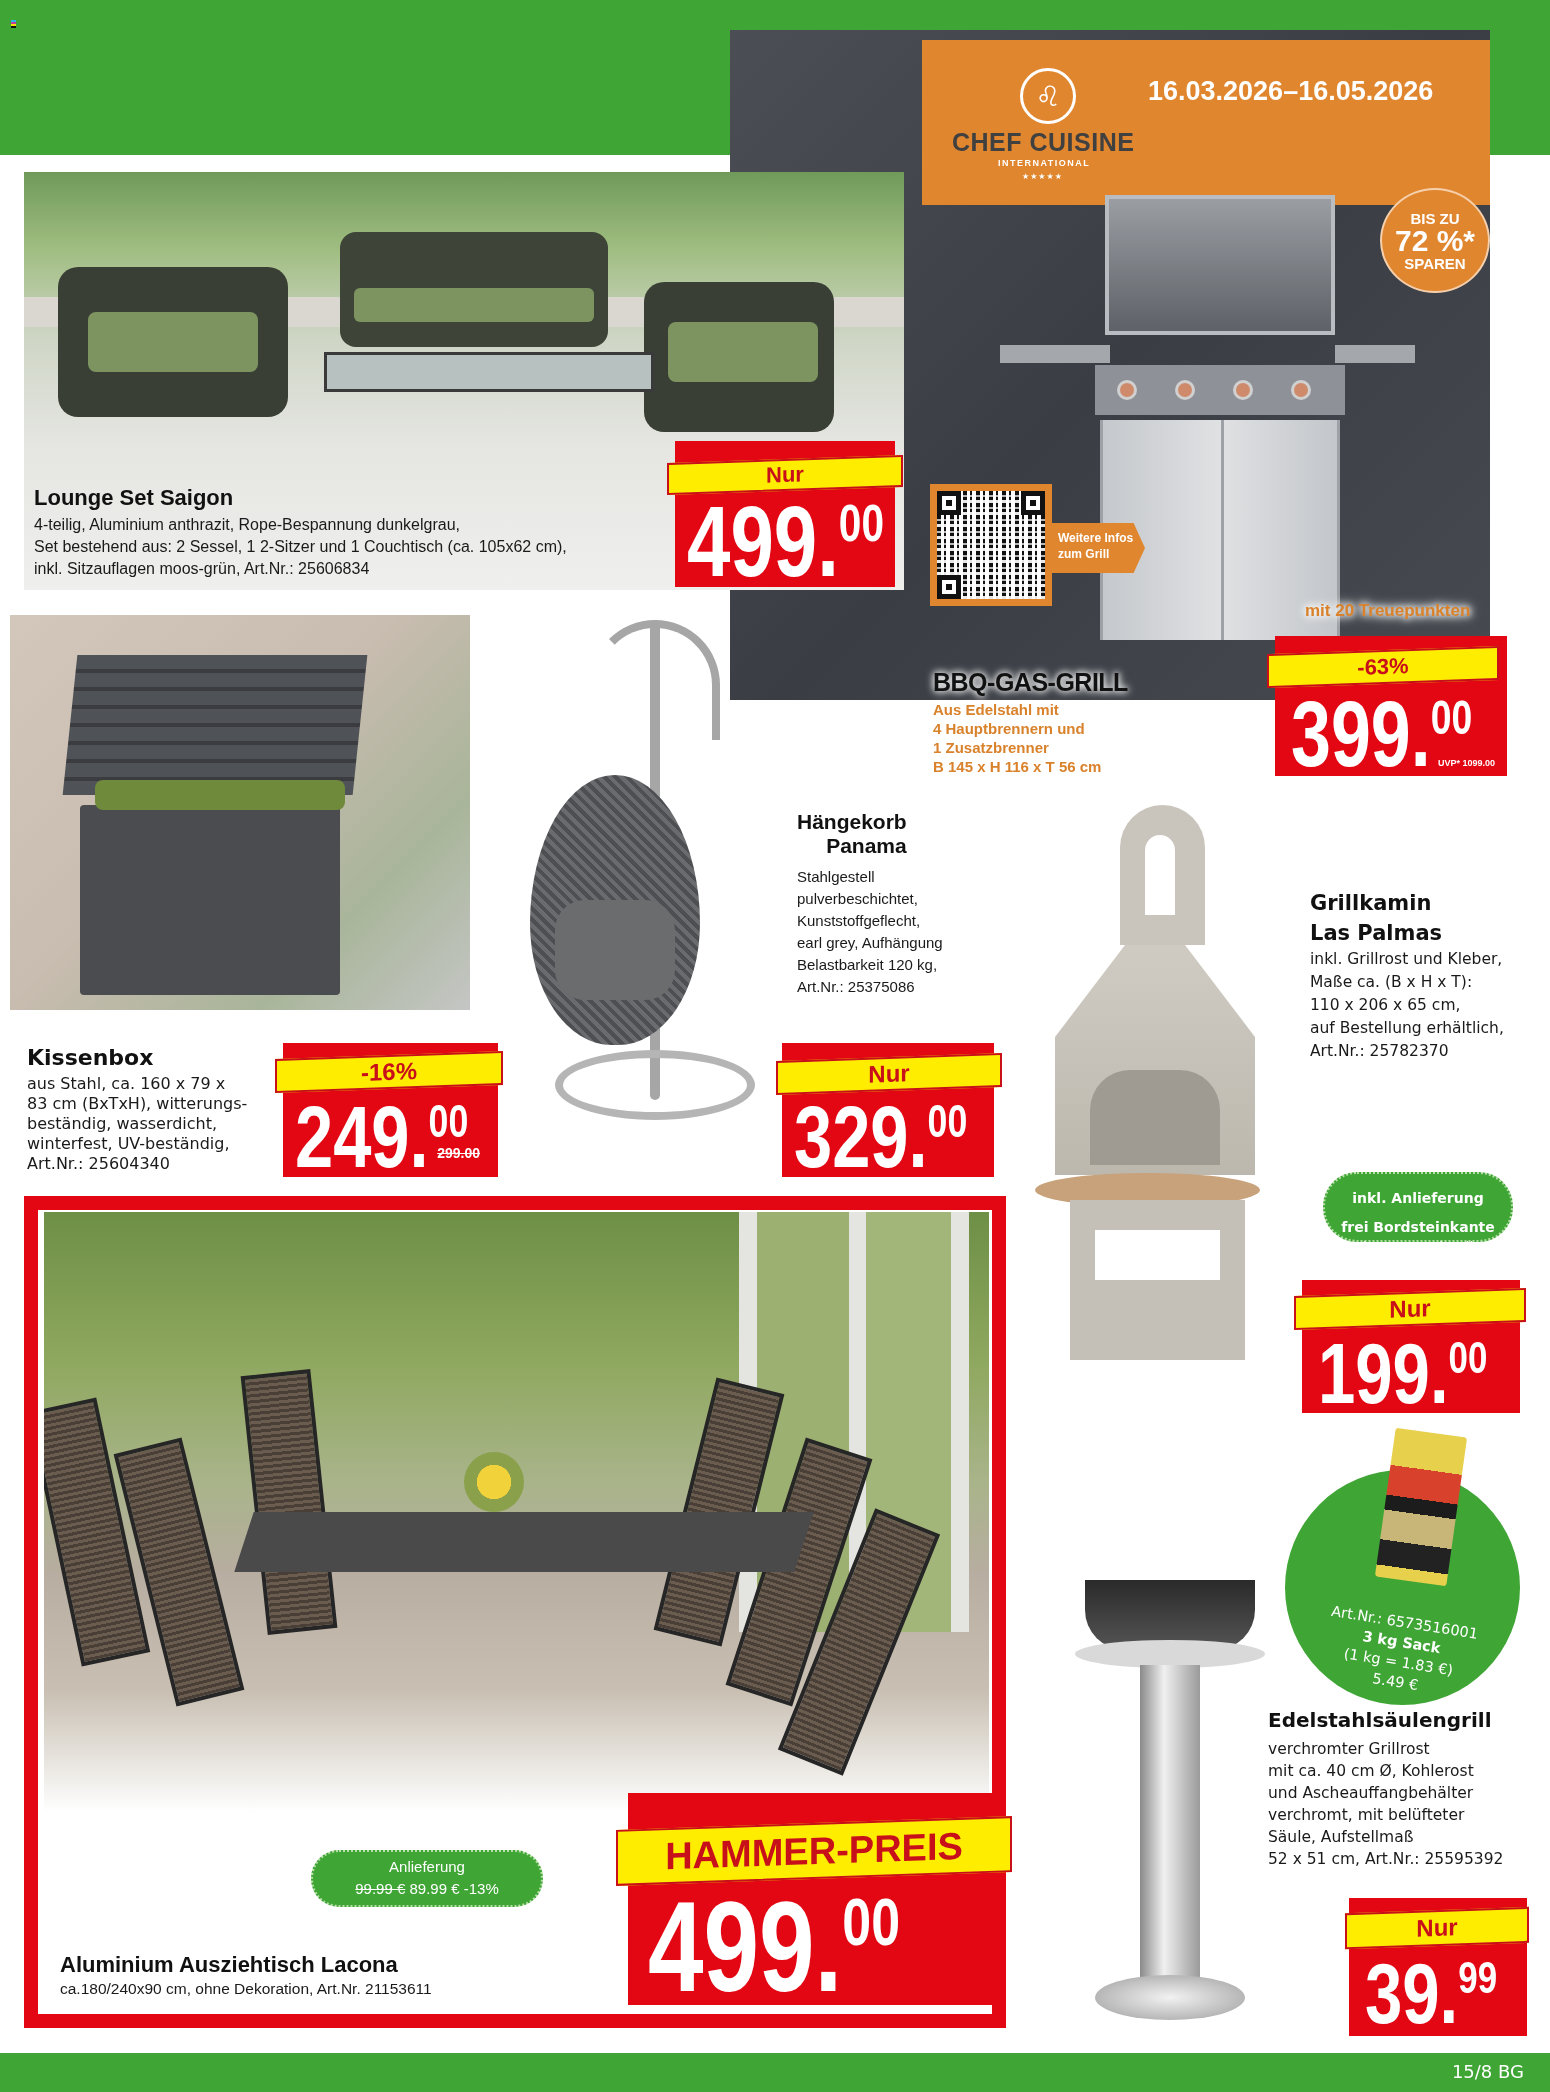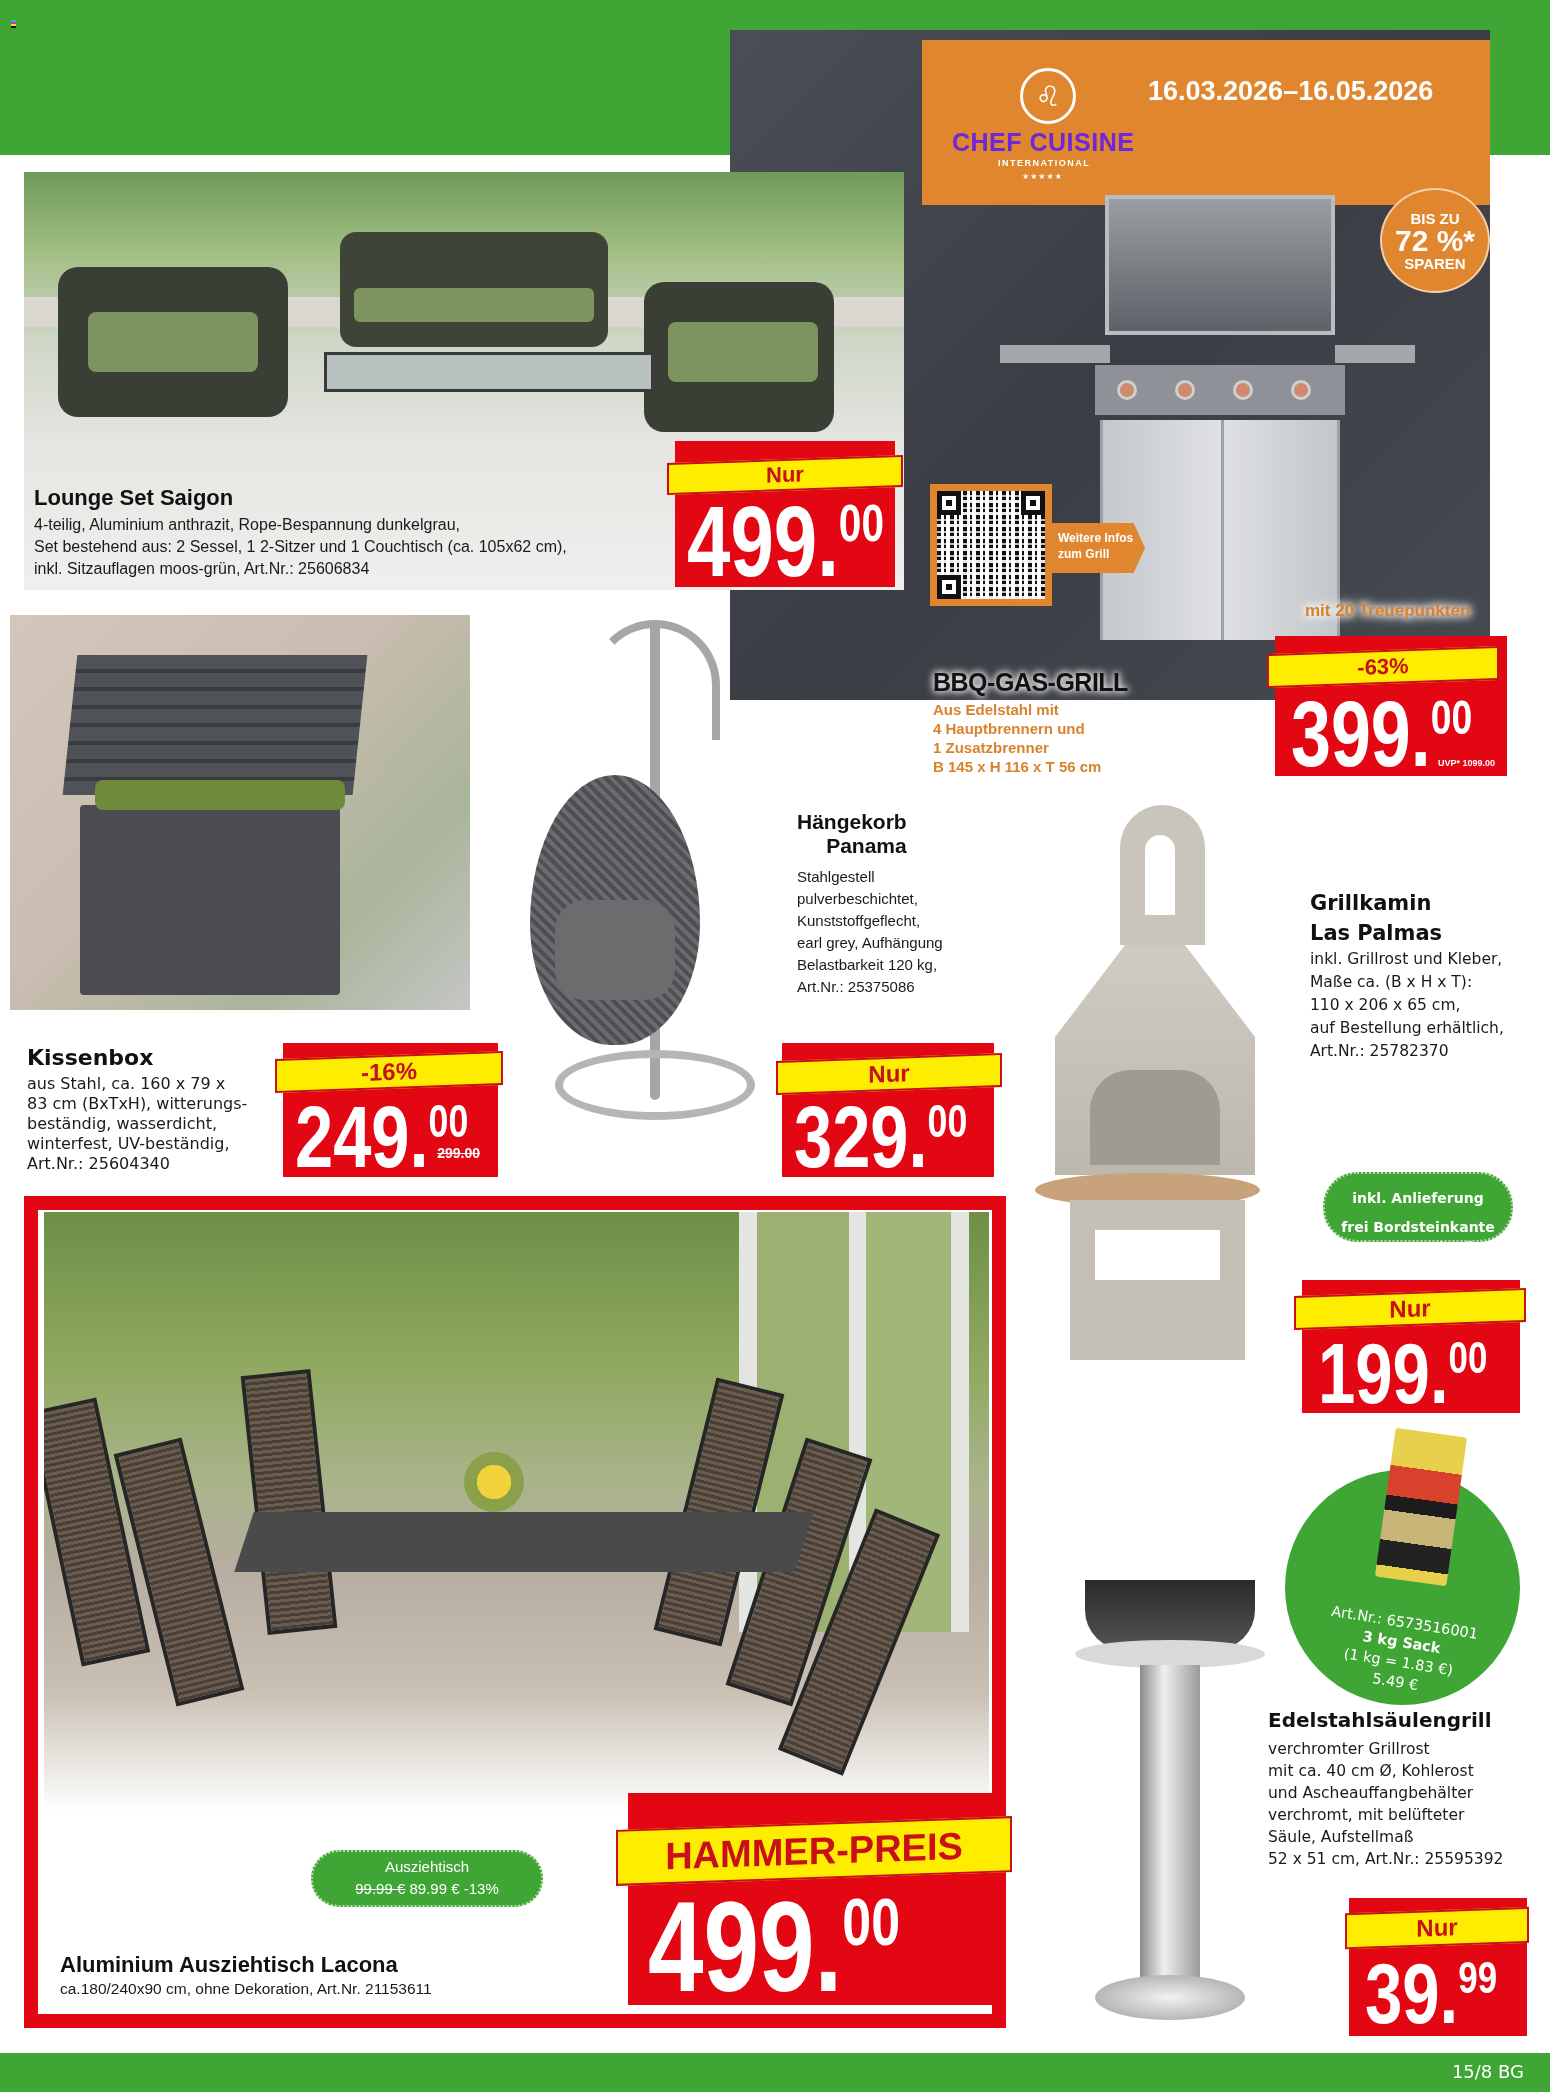--- a/index.html
+++ b/index.html
@@ -52,21 +52,21 @@
   .bbq-grill-body .hood { position: absolute; left: 10px; top: 0; width: 230px; height: 140px; background: linear-gradient(180deg, #9a9ea3, #5e6268); border: 4px solid #b9bcc0; }
   .bbq-grill-body .side-l { position: absolute; left: -95px; top: 150px; width: 110px; height: 18px; background: #a4a8ac; }
   .bbq-grill-body .side-r { position: absolute; left: 240px; top: 150px; width: 80px; height: 18px; background: #a4a8ac; }
   .bbq-grill-body .control { position: absolute; left: 0; top: 170px; width: 250px; height: 50px; background: #8e9298; }
   .bbq-grill-body .knob { position: absolute; top: 185px; width: 20px; height: 20px; border-radius: 50%; background: #cf8a6b; border: 3px solid #d0d0d0; }
   .bbq-grill-body .cab { position: absolute; left: 5px; top: 225px; width: 240px; height: 220px; background: linear-gradient(90deg, #c5c8cc, #dfe1e3 50%, #c3c6ca); border-left: 3px solid #9ea1a5; border-right: 3px solid #9ea1a5; }
   .bbq-grill-body .cab::after { content: ""; position: absolute; left: 118px; top: 0; width: 3px; height: 220px; background: #9ea1a5; }
 
   
   .logo-lion { left: 1020px; top: 68px; width: 56px; height: 56px; border: 3px solid #fff; border-radius: 50%; display: flex; align-items: center; justify-content: center; color: #fff; font-size: 28px; }
-  .logo-title { left: 952px; top: 128px; color: #6d28d9; font-family: "Liberation Sans", sans-serif; font-weight: bold; font-size: 25px; letter-spacing: 0.5px; }
+  .logo-title { left: 952px; top: 128px; color: #404040; font-family: "Liberation Sans", sans-serif; font-weight: bold; font-size: 25px; letter-spacing: 0.5px; }
   .logo-sub { left: 998px; top: 158px; color: #fff; font-family: "Liberation Sans", sans-serif; font-weight: bold; font-size: 9px; letter-spacing: 1.5px; }
   .logo-stars { left: 1022px; top: 172px; color: #fff; font-size: 8px; letter-spacing: 1px; }
   .date-range { left: 1148px; top: 76px; color: #fff; font-family: "Liberation Sans", sans-serif; font-weight: bold; font-size: 27px; }
   .save-badge { left: 1380px; top: 188px; width: 110px; height: 105px; border-radius: 50%; background: #e0862f; border: 2px solid #f6d0ac; display: flex; flex-direction: column; align-items: center; justify-content: center; color: #fff; font-family: "Liberation Sans", sans-serif; font-weight: bold; line-height: 1; }
   .save-badge .s1 { font-size: 15px; }
   .save-badge .s2 { font-size: 30px; }
   .save-badge .s3 { font-size: 15px; }
 
   .qr { left: 930px; top: 484px; width: 122px; height: 122px; background: #e0862f; padding: 7px; }
   .qr-inner { width: 108px; height: 108px; background:
@@ -350,21 +350,21 @@
   <div class="chair" style="left:10px;top:190px;transform:rotate(-12deg)"></div>
   <div class="chair" style="left:100px;top:230px;transform:rotate(-14deg)"></div>
   <div class="chair" style="left:210px;top:160px;transform:rotate(-6deg)"></div>
   <div class="chair" style="left:640px;top:170px;transform:rotate(14deg)"></div>
   <div class="chair" style="left:720px;top:230px;transform:rotate(18deg)"></div>
   <div class="chair" style="left:780px;top:300px;transform:rotate(22deg)"></div>
   <div class="tabletop"></div>
   <div class="flowers"></div>
 </div>
 <div class="abs klapp-badge">
-  <div>Ausziehtisch</div>
+  <div>Anlieferung</div>
   <div><span class="strike">99.99 €</span> <span>89.99 € -13%</span></div>
 </div>
 <div class="abs ptitle lacona-title">Aluminium Ausziehtisch Lacona</div>
 <div class="abs pdesc lacona-desc">ca.180/240x90 cm, ohne Dekoration, Art.Nr. 21153611</div>
 <div class="tag tag-lacona">
   <div class="band">HAMMER-PREIS</div>
   <div class="price"><span>499.</span><span class="cents">00</span></div>
 </div>
 
 <div class="abs bottom-bar"></div>

